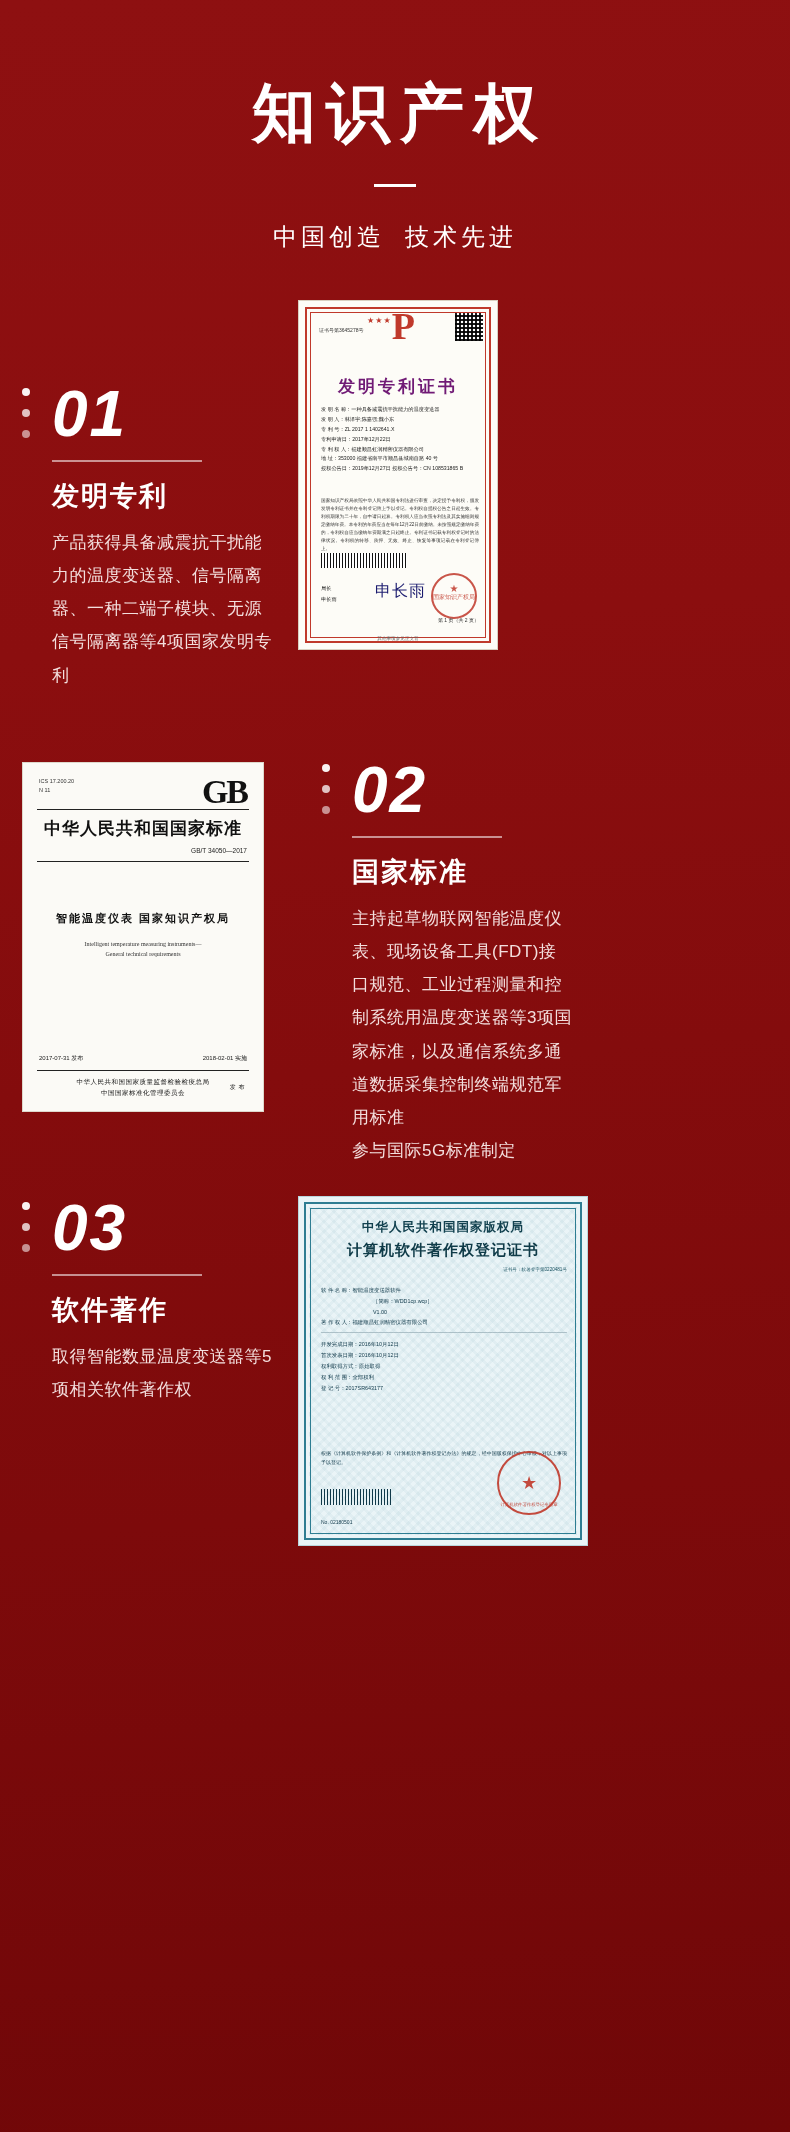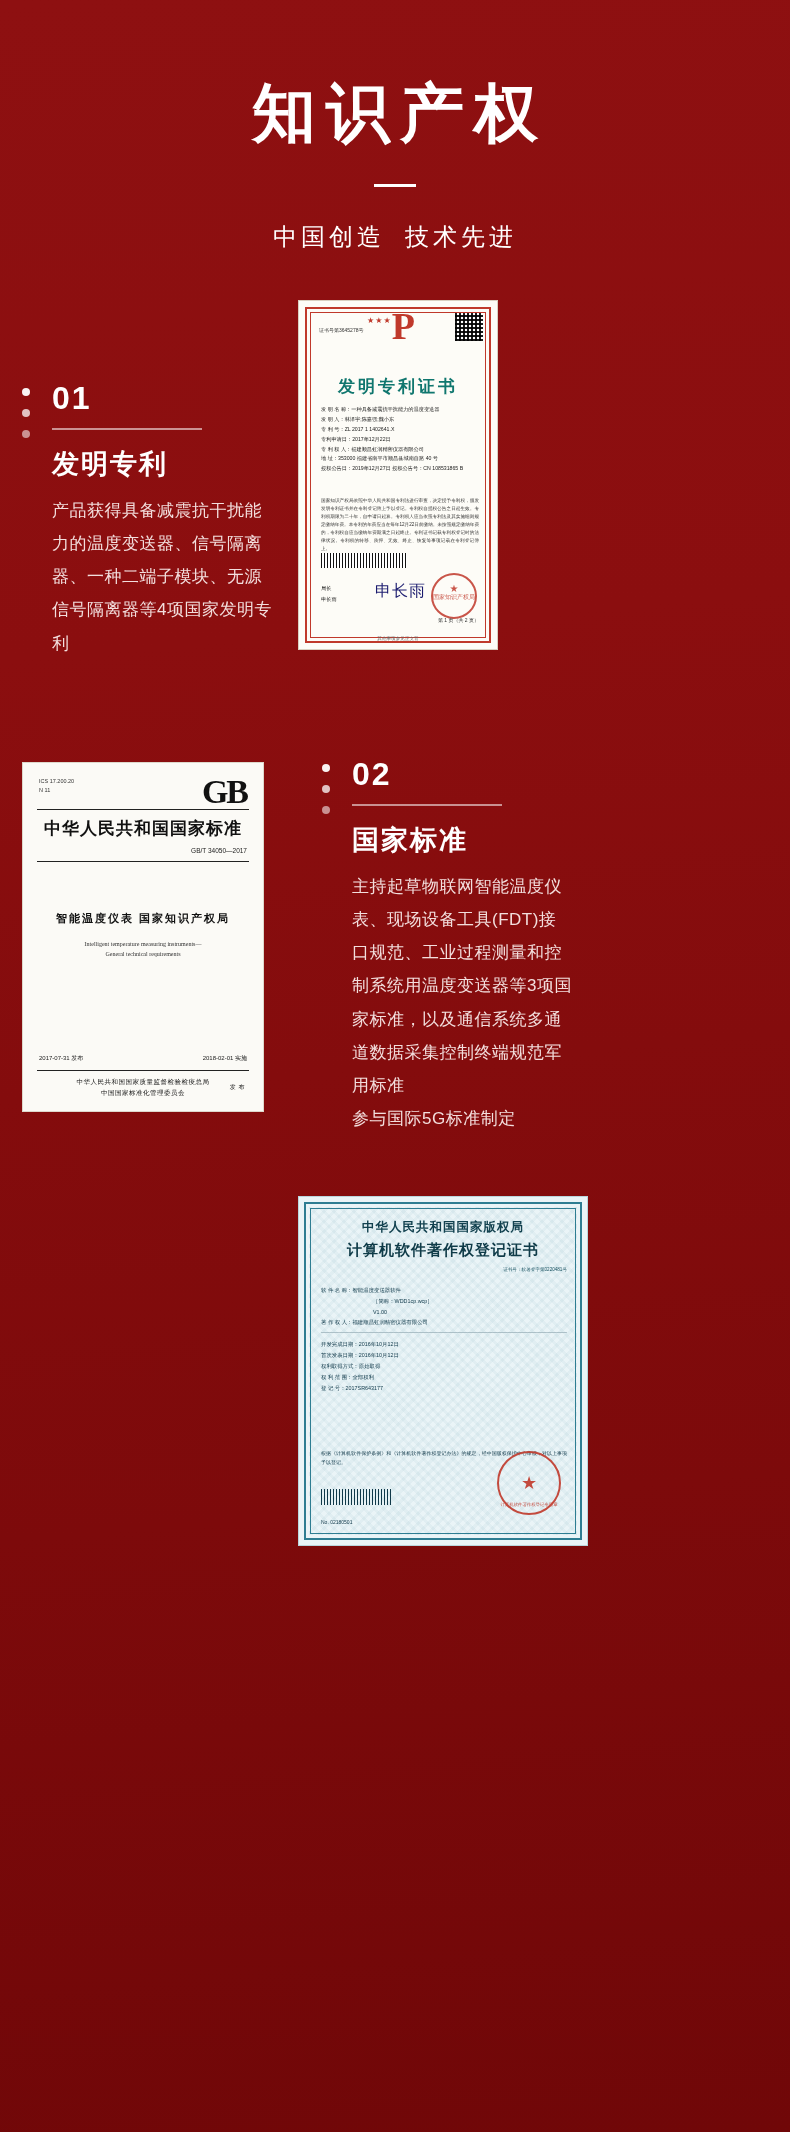--- a/index.html
+++ b/index.html
@@ -60,24 +60,25 @@
     border-radius: 50%;
     background: #ffffff;
     margin-bottom: 13px;
     opacity: .95;
   }
   .dots i:nth-child(2) { opacity: .75; }
   .dots i:nth-child(3) { opacity: .55; }
 
   .num {
     color: #ffffff;
-    font-size: 32px;
+    font-size: 64px;
     font-weight: bold;
     line-height: 1;
     letter-spacing: 2px;
+    font-style: italic;
   }
   .num-rule {
     width: 150px;
     height: 2px;
     background: rgba(255,255,255,.55);
     margin: 14px 0 16px 0;
   }
   .title2 {
     color: #ffffff;
     font-size: 27px;
@@ -121,21 +122,21 @@
   }
   .c1-qr {
     position: absolute; right: 14px; top: 12px; width: 28px; height: 28px;
     background:
       repeating-linear-gradient(0deg,#1c1c1c 0 2px,#fff 2px 4px),
       repeating-linear-gradient(90deg,#1c1c1c 0 2px,#fff 2px 4px);
     background-blend-mode: multiply;
   }
   .c1-title {
     position: absolute; top: 74px; left: 0; right: 0; text-align: center;
-    font-size: 17px; letter-spacing: 3px; color: #0f766e; font-weight: bold;
+    font-size: 17px; letter-spacing: 3px; color: #701a75; font-weight: bold;
     font-family: "Liberation Serif", serif;
   }
   .c1-fields { position: absolute; left: 22px; right: 18px; top: 104px; }
   .c1-row { font-size: 5.2px; color: #222; line-height: 1.9; white-space: nowrap; }
   .c1-para {
     position: absolute; left: 22px; right: 18px; top: 196px;
     font-size: 4.6px; color: #333; line-height: 1.75; text-align: justify;
   }
   .c1-barcode {
     position: absolute; left: 22px; top: 252px; width: 86px; height: 15px;
@@ -327,20 +328,33 @@
           <i></i>
         </div>
       <div class="num">02</div>
       <div class="num-rule"></div>
       <div class="title2">国家标准</div>
       <div class="desc">主持起草物联网智能温度仪表、现场设备工具(FDT)接口规范、工业过程测量和控制系统用温度变送器等3项国家标准，以及通信系统多通道数据采集控制终端规范军用标准</div>
       <div class="desc">参与国际5G标准制定</div>
     </div>
   </div>
 
+  <div class="section" style="left:22px; top:1196px; width:256px;">
+    <div class="text-block" style="padding-left:30px;">
+      <div class="dots">
+          <i></i>
+          <i></i>
+          <i></i>
+        </div>
+      <div class="num">03</div>
+      <div class="num-rule"></div>
+      <div class="title2">软件著作</div>
+      <div class="desc">取得智能数显温度变送器等5项相关软件著作权</div>
+    </div>
+  </div>
 
   <div class="cert cert3">
     <div class="c3-bg"></div>
     <div class="c3-border"></div>
     <div class="c3-t1">中华人民共和国国家版权局</div>
     <div class="c3-t2">计算机软件著作权登记证书</div>
     <div class="c3-no">证书号：软著登字第0220481号</div>
     <div class="c3-fields">
       <div class="c3-row"><span>软 件 名 称：</span><span>智能温度变送器软件</span></div>
       <div class="c3-row"><span style="display:inline-block;width:52px"></span><span>［简称：WDD1cp.wcp］</span></div>

